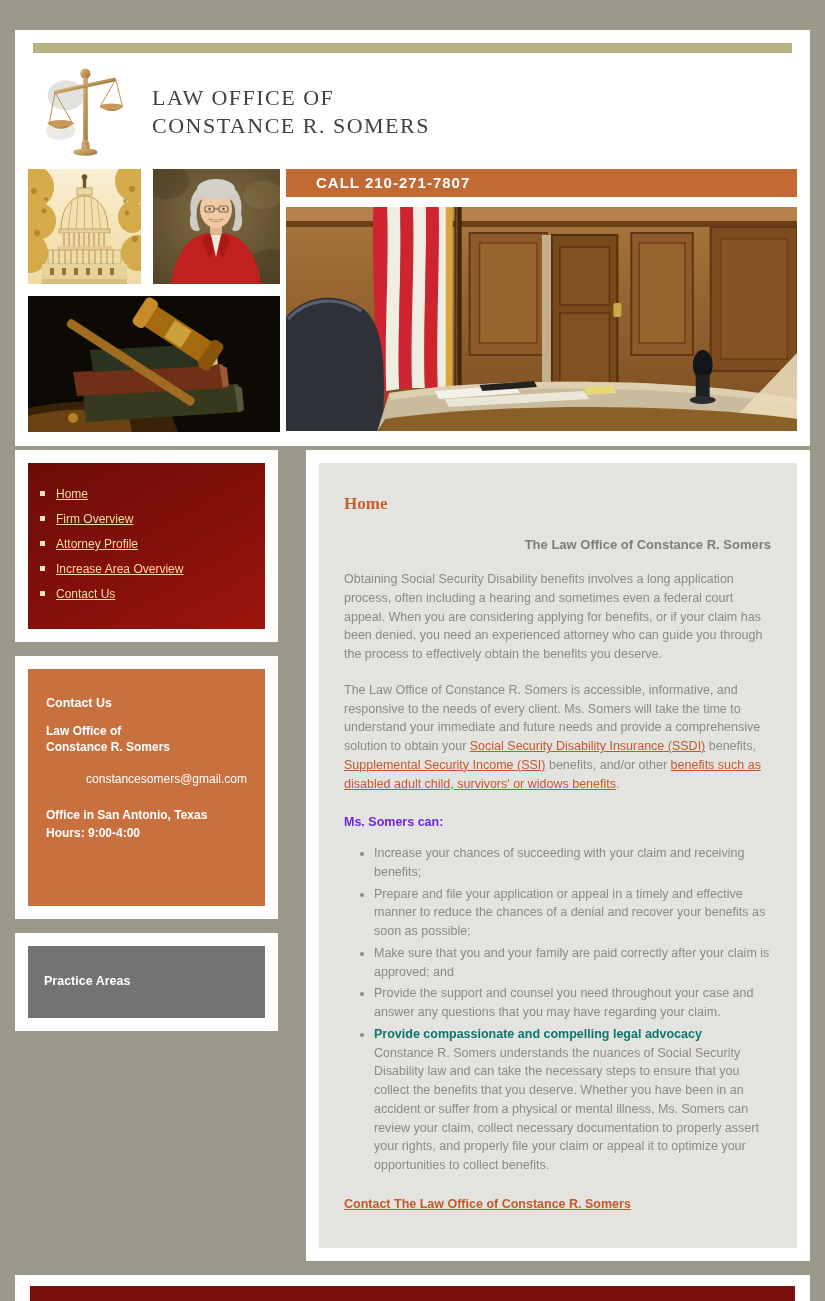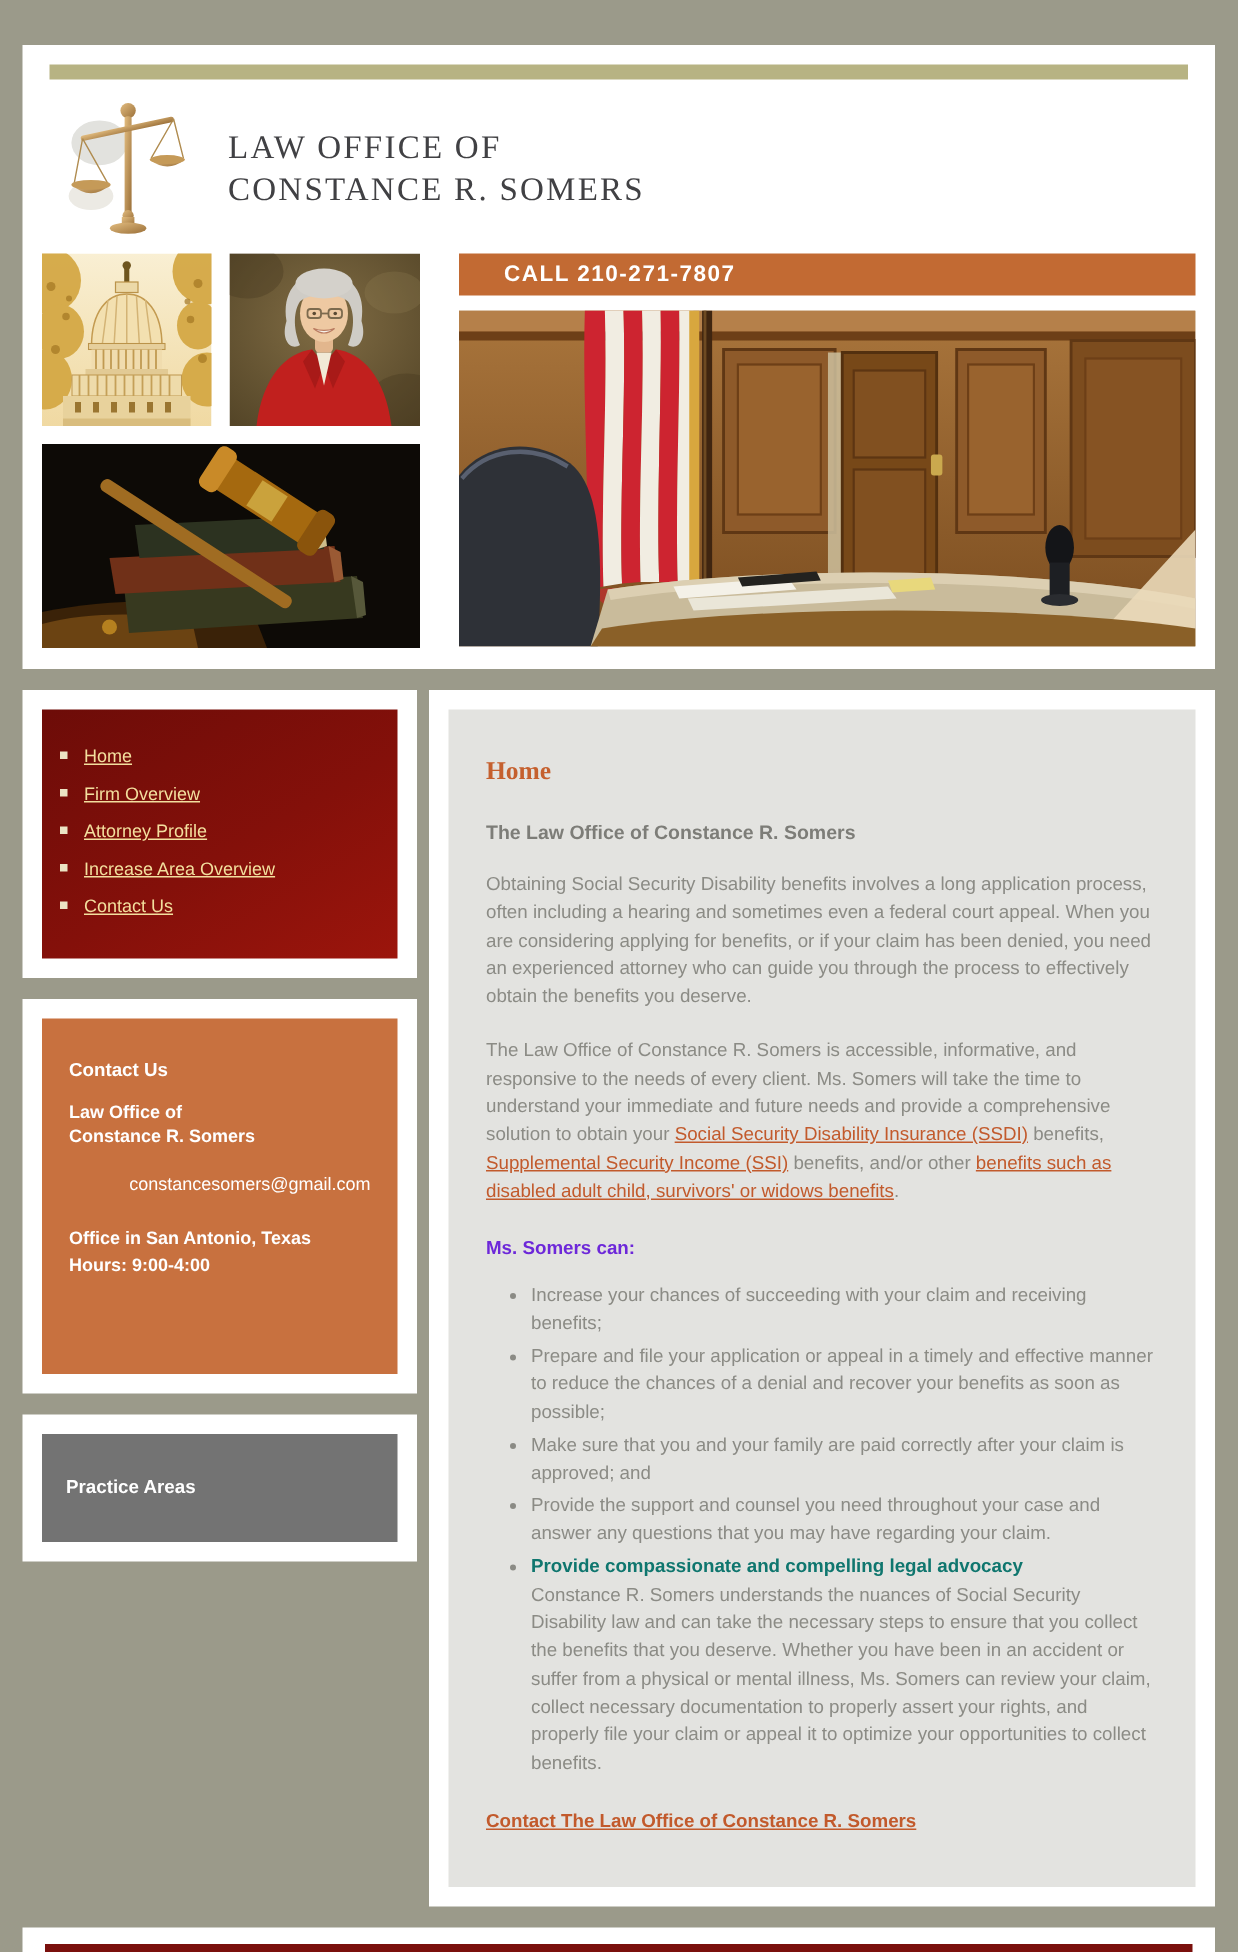--- a/index.html
+++ b/index.html
@@ -7,32 +7,32 @@
   .page{padding:30px 15px 0 15px;}
   .card{background:#ffffff;padding:13px;box-sizing:border-box;}
 
   
   .header-card{padding:13px 13px 14px 13px;}
   .top-strip{height:10px;background:#b7b383;margin:0 5px;}
   .logo-row{display:flex;align-items:center;margin:10px 0 6px 14px;}
   .logo-scales{flex:none;}
   .brand-name{margin-left:26px;font-family:"Liberation Serif",serif;color:#414144;
     font-size:22px;line-height:1.28;letter-spacing:1.5px;font-weight:400;}
-  .media-row{display:flex;gap:26px;margin-top:8px;}
+  .media-row{display:flex;gap:6px;margin-top:8px;}
   .media-left{width:252px;flex:none;}
   .thumb-row{display:flex;gap:12px;}
   .photo{display:block;}
   .gavel-photo{margin-top:12px;}
   .media-right{flex:1;}
   .call-banner{height:28px;background:#c26a33;color:#ffffff;font-weight:bold;
     font-size:15px;line-height:28px;padding-left:30px;letter-spacing:1px;}
   .courtroom-photo{margin-top:10px;display:block;}
 
   
-  .columns{display:flex;gap:8px;margin-top:14px;align-items:flex-start;}
+  .columns{display:flex;gap:28px;margin-top:4px;align-items:flex-start;}
   .left-col{width:263px;flex:none;}
   .left-col .card{margin-bottom:14px;}
   .right-col{flex:1;}
 
   .red-box{background:linear-gradient(150deg,#6d0c08 0%,#84100a 55%,#9c150c 100%);
     padding:24px 8px 28px 12px;}
   .red-box ul,.tan-box ul{list-style:none;margin:0;padding:0;}
   .red-box li{margin:0 0 11px 0;font-size:12px;}
   .red-box li:last-child{margin-bottom:0;}
   .sq::before{content:"";display:inline-block;width:5px;height:5px;background:#ece3c4;
@@ -50,21 +50,21 @@
   .tan-box .box-h{font-weight:bold;font-size:12.5px;margin:0 0 12px 0;}
   .tan-box li{margin:0 0 13px 0;font-size:12px;}
   .tan-box li:last-child{margin-bottom:4px;}
   .tan-box a{color:#fdfdf6;text-decoration:underline;}
   .tan-box .sq::before{background:#ffffff;}
 
   .gray-box{background:#e3e3e0;color:#8b8b85;font-size:12.5px;line-height:1.5;
     padding:28px 26px 34px 25px;}
   .page-heading{font-family:"Liberation Serif",serif;color:#c5602e;font-size:17px;
     font-weight:bold;margin:0 0 18px 0;}
-  .sub-heading{color:#7d7d78;font-size:13px;font-weight:bold;margin:0 0 16px 0;}
+  .sub-heading{color:#7d7d78;font-size:13px;font-weight:bold;margin:0 0 16px 0;text-align:right;}
   .gray-box p{margin:0 0 17px 0;}
   .gray-box a{color:#c25a2c;text-decoration:underline;}
   .ms-heading{color:#6d28d9;font-size:12.5px;font-weight:bold;margin:20px 0 12px 0;}
   .bullets{margin:0 0 4px 0;padding:0 0 0 30px;list-style:disc;}
   .bullets li{margin:0 0 3px 0;}
   .advocacy-bold{font-weight:bold;color:#0f766e;}
   .contact-link{display:inline-block;font-weight:bold;margin-top:16px;}
 
   
   .bottom-band{margin-top:14px;background:#ffffff;padding:11px 15px;}

